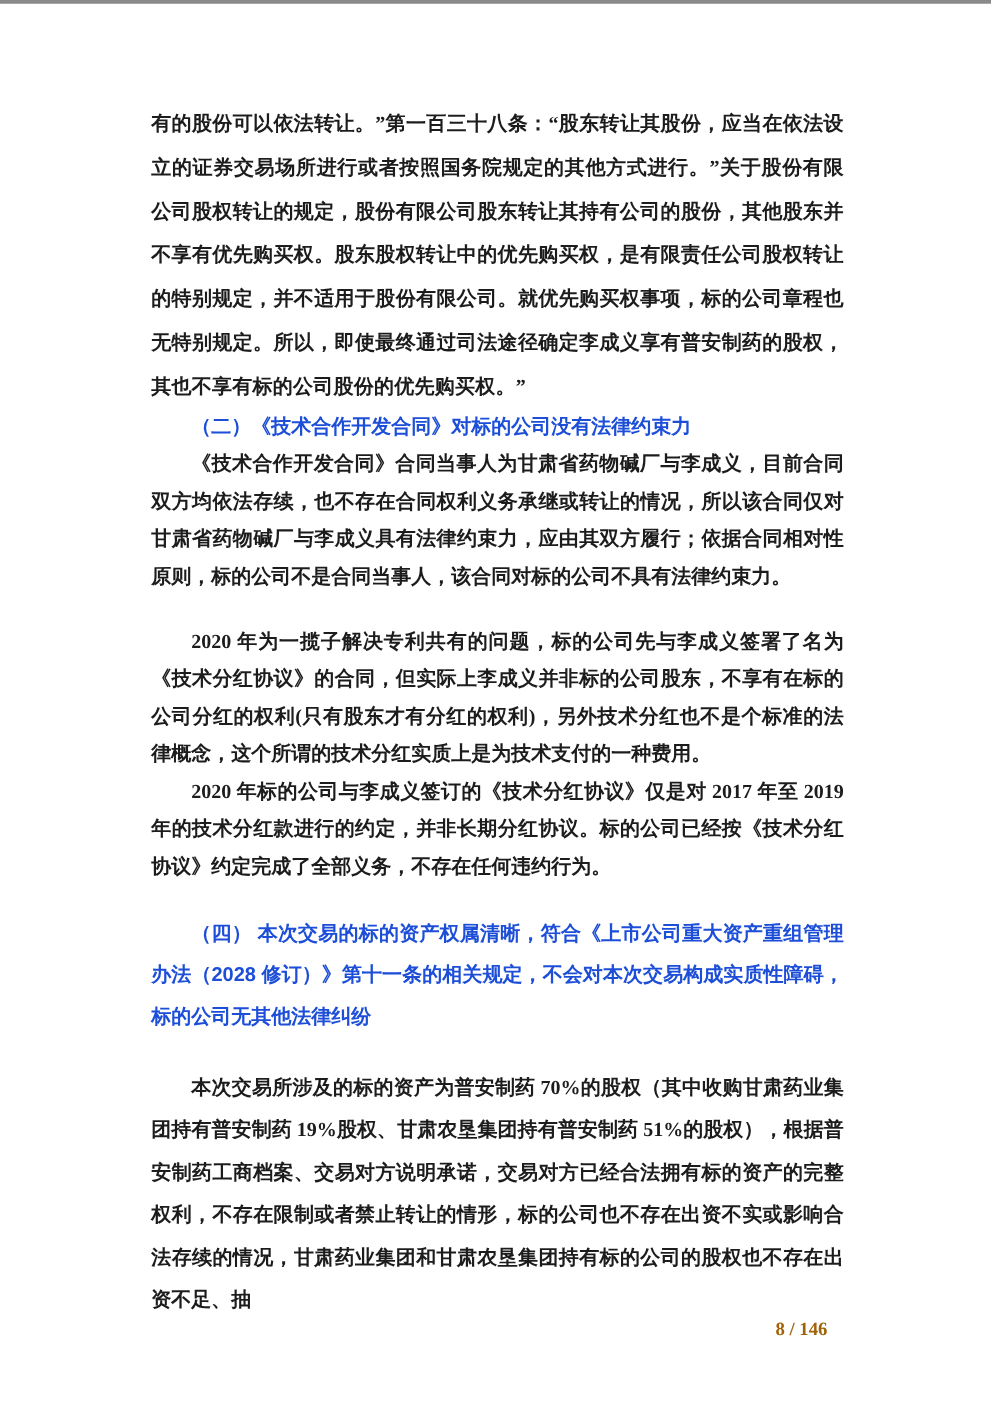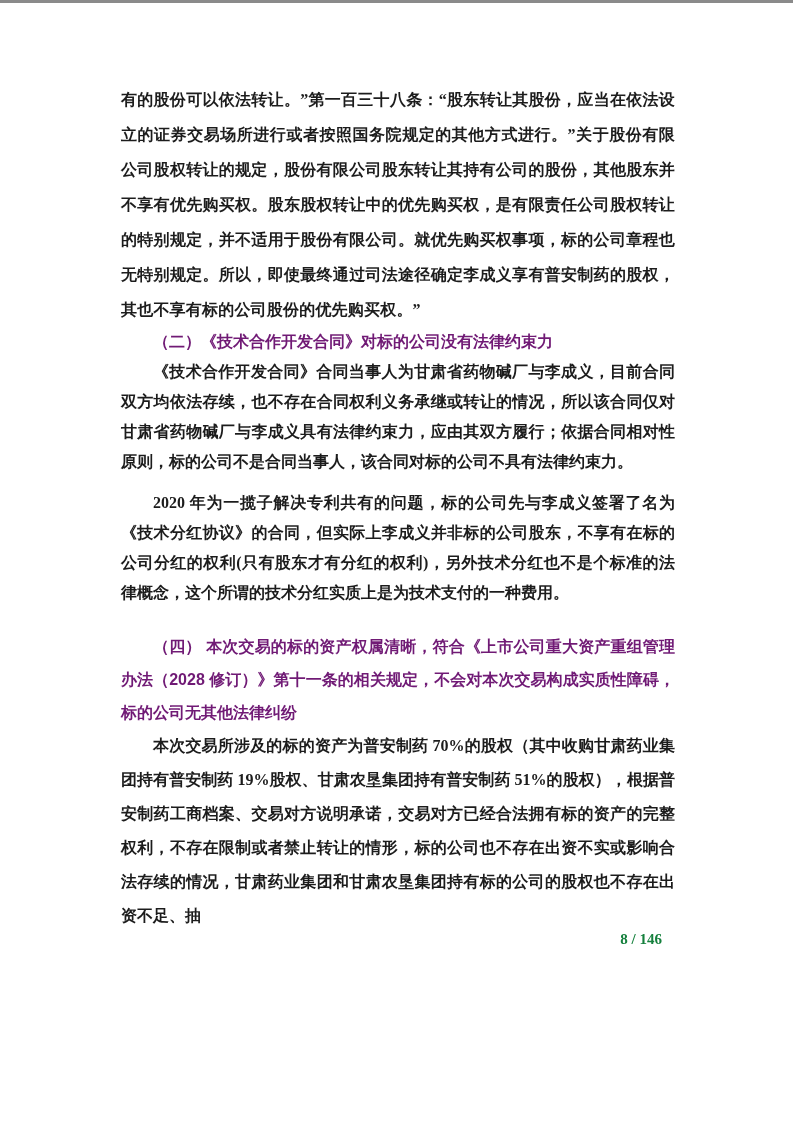--- a/index.html
+++ b/index.html
@@ -41,66 +41,68 @@
     letter-spacing: 0.2px;
   }
   .body-para {
     font-family: "Liberation Serif", serif;
     line-height: 30px;
     text-indent: 2em;
     font-weight: bold;
   }
   .body-para.tall {
     line-height: 34px;
+    margin-top: 24px;
   }
   .heading {
     margin: 0;
     font-family: "Liberation Sans", sans-serif;
     font-weight: 700;
     font-size: 16px;
-    color: #701a75;
+    color: #1d4ed8;
     text-indent: 2em;
     text-align: justify;
   }
   .heading.single {
     line-height: 30px;
   }
   .heading.multi {
     line-height: 33px;
   }
   .mt-h3   { margin-top: 15px; }
-  .mt-p3a  { margin-top: 11px; }
+  .mt-p3a  { margin-top: 22px; }
   .mt-h4   { margin-top: 22px; }
   .footer {
     margin-top: -4px;
     padding-right: 13px;
     text-align: right;
     font-family: "Liberation Serif", serif;
     font-weight: 700;
     font-size: 15px;
     line-height: 20px;
-    color: #15803d;
+    color: #a16207;
   }
 </style>
 </head>
 <body>
 
 <div class="page">
   <div class="top-edge"></div>
   <div class="content">
 
     <p class="para quote-para">有的股份可以依法转让。”第一百三十八条：“股东转让其股份，应当在依法设立的证券交易场所进行或者按照国务院规定的其他方式进行。”关于股份有限公司股权转让的规定，股份有限公司股东转让其持有公司的股份，其他股东并不享有优先购买权。股东股权转让中的优先购买权，是有限责任公司股权转让的特别规定，并不适用于股份有限公司。就优先购买权事项，标的公司章程也无特别规定。所以，即使最终通过司法途径确定李成义享有普安制药的股权，其也不享有标的公司股份的优先购买权。”</p>
 
     <h2 class="heading single">（二）《技术合作开发合同》对标的公司没有法律约束力</h2>
 
     <p class="para body-para">《技术合作开发合同》合同当事人为甘肃省药物碱厂与李成义，目前合同双方均依法存续，也不存在合同权利义务承继或转让的情况，所以该合同仅对甘肃省药物碱厂与李成义具有法律约束力，应由其双方履行；依据合同相对性原则，标的公司不是合同当事人，该合同对标的公司不具有法律约束力。</p>
 
 
     <p class="para body-para mt-p3a">2020 年为一揽子解决专利共有的问题，标的公司先与李成义签署了名为《技术分红协议》的合同，但实际上李成义并非标的公司股东，不享有在标的公司分红的权利(只有股东才有分红的权利)，另外技术分红也不是个标准的法律概念，这个所谓的技术分红实质上是为技术支付的一种费用。</p>
 
+    <p class="para body-para">2020 年标的公司与李成义签订的《技术分红协议》仅是对 2017 年至 2019 年的技术分红款进行的约定，并非长期分红协议。标的公司已经按《技术分红协议》约定完成了全部义务，不存在任何违约行为。</p>
 
     <h2 class="heading multi mt-h4">（四） 本次交易的标的资产权属清晰，符合《上市公司重大资产重组管理办法（2028 修订）》第十一条的相关规定，不会对本次交易构成实质性障碍，标的公司无其他法律纠纷</h2>
 
     <p class="para body-para tall">本次交易所涉及的标的资产为普安制药 70%的股权（其中收购甘肃药业集团持有普安制药 19%股权、甘肃农垦集团持有普安制药 51%的股权），根据普安制药工商档案、交易对方说明承诺，交易对方已经合法拥有标的资产的完整权利，不存在限制或者禁止转让的情形，标的公司也不存在出资不实或影响合法存续的情况，甘肃药业集团和甘肃农垦集团持有标的公司的股权也不存在出资不足、抽</p>
 
     <div class="footer">8 / 146</div>
 
   </div>
 </div>
 

